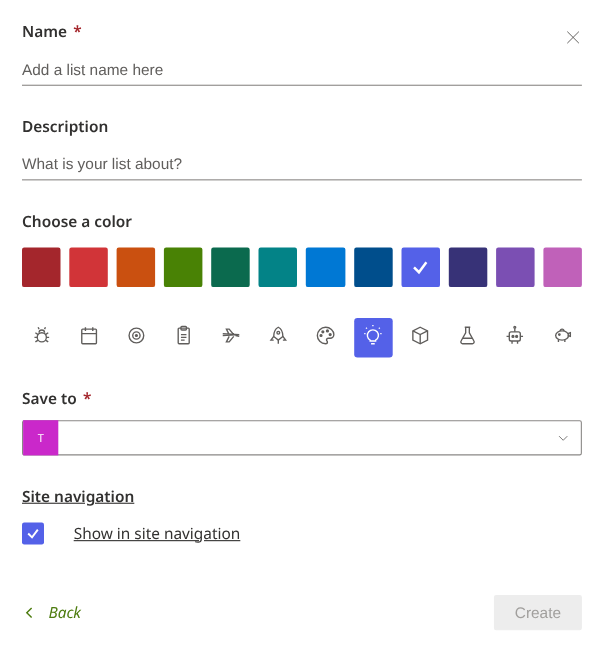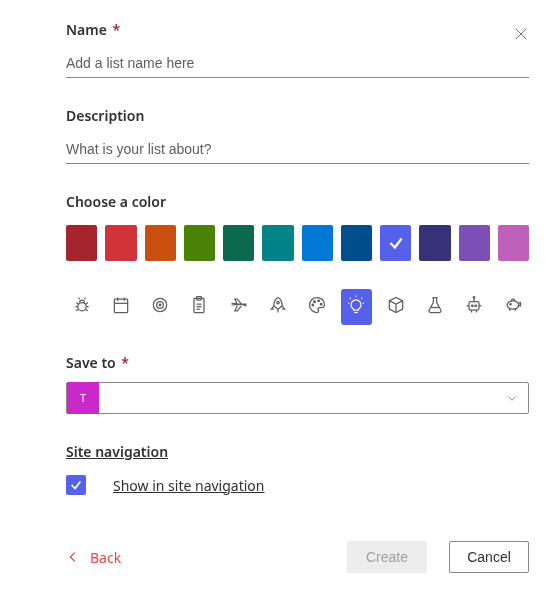--- a/index.html
+++ b/index.html
@@ -5,21 +5,21 @@
   * { box-sizing: border-box; }
   html, body {
     margin: 0; padding: 0;
     font-family: "Segoe UI", system-ui, -apple-system, sans-serif;
     font-size: 14px;
     color: #323130;
     background: #ffffff;
     width: 549px; height: 593px;
     overflow: hidden;
   }
-  .dialog { position: relative; padding: 20px 20px 0 20px; height: 100%; margin-left: 46px; }
+  .dialog { position: relative; padding: 20px 20px 0 20px; height: 100%; }
   .close-btn {
     position: absolute; top: 24px; right: 18px;
     width: 20px; height: 20px;
     display: flex; align-items: center; justify-content: center;
     cursor: pointer; color: #605e5c;
   }
   .close-btn svg { width: 14px; height: 14px; }
   .field { margin-bottom: 28px; }
   .field-label { font-weight: 600; color: #323130; margin-bottom: 10px; display: block; }
   .req { color: #a4262c; margin-left: 2px; }
@@ -64,21 +64,21 @@
   .checkbox {
     width: 20px; height: 20px; border-radius: 2px;
     background: #5461e8; display: flex; align-items: center; justify-content: center;
     cursor: pointer;
   }
   .checkbox svg { width: 14px; height: 14px; color: #ffffff; }
   .footer {
     position: absolute; bottom: 20px; left: 20px; right: 20px;
     display: flex; align-items: center; justify-content: space-between;
   }
-  .back-btn { display: flex; align-items: center; gap: 10px; cursor: pointer; color: #ef4444; }
+  .back-btn { display: flex; align-items: center; gap: 10px; cursor: pointer; color: #4d7c0f; font-style: italic; }
   .back-btn svg { width: 14px; height: 14px; }
   .footer-actions { display: flex; gap: 22px; }
   .btn {
     min-width: 80px; height: 32px; border-radius: 2px;
     font-size: 14px; cursor: pointer; border: 1px solid transparent;
     display: inline-flex; align-items: center; justify-content: center;
     padding: 0 16px;
   }
   .btn-create { background: #ededed; color: #a19f9d; border-color: #ededed; cursor: default; }
   .btn-cancel { background: #ffffff; color: #323130; border-color: #8a8886; }
@@ -270,17 +270,16 @@
 
   <div class="footer">
     <div class="back-btn">
       <svg viewBox="0 0 16 16" stroke="currentColor" stroke-width="1.5" fill="none">
         <polyline points="10,3 5,8 10,13"></polyline>
       </svg>
       <span>Back</span>
     </div>
     <div class="footer-actions">
       <button class="btn btn-create">Create</button>
-      <button class="btn btn-cancel">Cancel</button>
     </div>
   </div>
 
 </div>
 
 </body></html>

